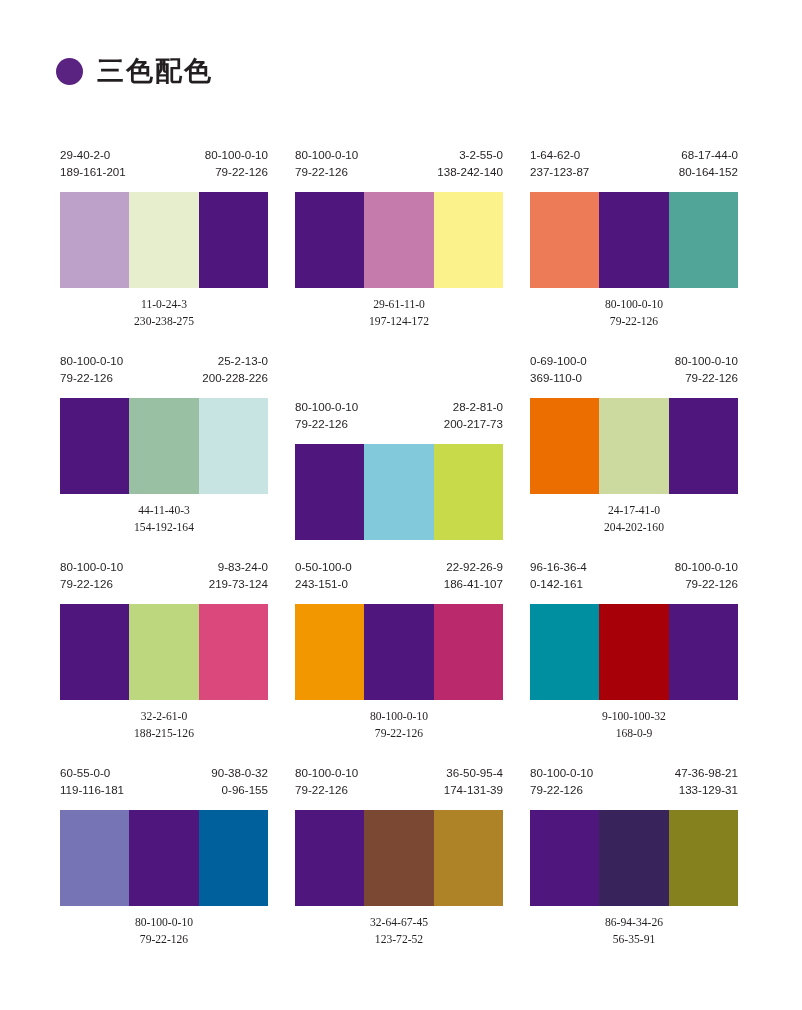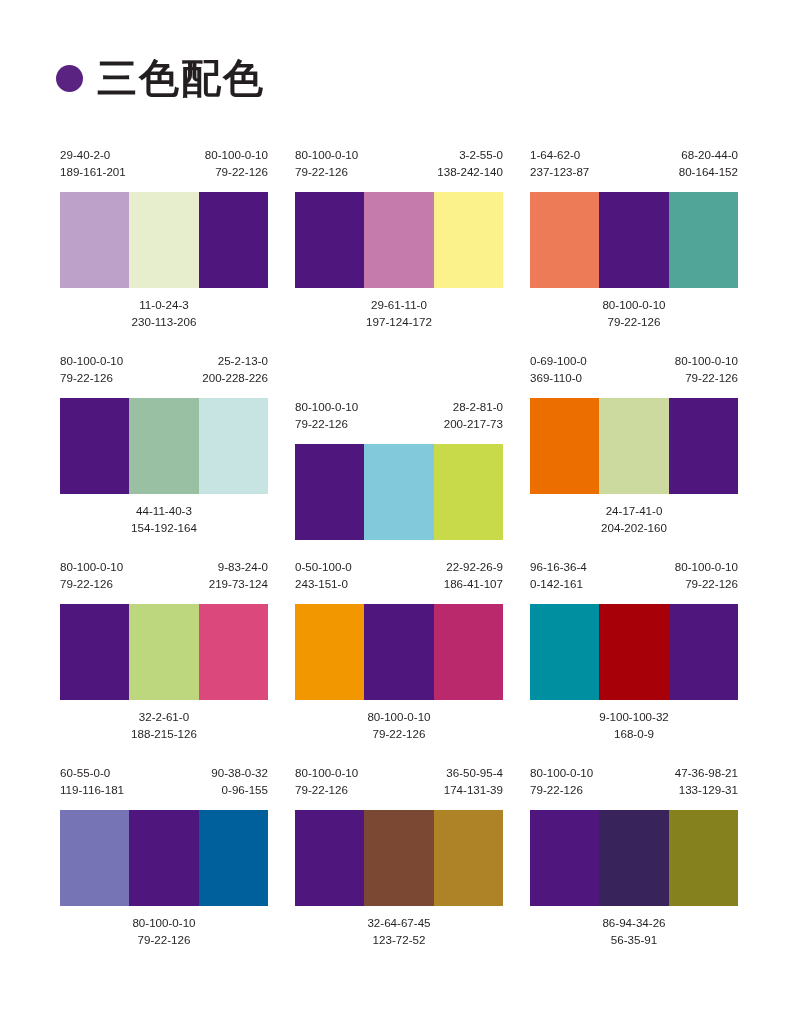--- a/index.html
+++ b/index.html
@@ -27,21 +27,21 @@
     gap: 14px;
   }
   .header-bullet {
     width: 27px;
     height: 27px;
     border-radius: 50%;
     background: #5a2382;
     flex: 0 0 auto;
   }
   .header-title {
-    font-size: 40px;
+    font-size: 27px;
     font-weight: bold;
     letter-spacing: 2px;
     line-height: 1;
     color: #231f20;
     white-space: nowrap;
   }
 
   
   .palette-grid {
     position: absolute;
@@ -84,20 +84,21 @@
   }
   .color-label .lbl-cmyk,
   .color-label .lbl-rgb {
     display: block;
   }
   .color-label.align-right {
     text-align: right;
   }
   .color-label.align-center {
     text-align: center;
+    font-family: Liberation Serif, serif;
   }
 
   .swatch-strip {
     display: flex;
     width: 208px;
     height: 96px;
   }
   .swatch {
     flex: 1 1 0;
     height: 100%;
@@ -124,21 +125,21 @@
         </div>
       </div>
       <div class="swatch-strip">
         <div class="swatch" style="background: rgb(189, 161, 201);"></div>
         <div class="swatch" style="background: rgb(230, 238, 206);"></div>
         <div class="swatch" style="background: rgb(79, 22, 126);"></div>
       </div>
       <div class="swatch-labels-bottom">
         <div class="color-label align-center">
           <span class="lbl-cmyk">11-0-24-3</span>
-          <span class="lbl-rgb">230-113-206</span>
+          <span class="lbl-rgb">230-238-275</span>
         </div>
       </div>
     </div>
     <div class="palette-card">
       <div class="swatch-labels-top">
         <div class="color-label align-left">
           <span class="lbl-cmyk">80-100-0-10</span>
           <span class="lbl-rgb">79-22-126</span>
         </div>
         <div class="color-label align-right">
@@ -158,21 +159,21 @@
         </div>
       </div>
     </div>
     <div class="palette-card">
       <div class="swatch-labels-top">
         <div class="color-label align-left">
           <span class="lbl-cmyk">1-64-62-0</span>
           <span class="lbl-rgb">237-123-87</span>
         </div>
         <div class="color-label align-right">
-          <span class="lbl-cmyk">68-20-44-0</span>
+          <span class="lbl-cmyk">68-17-44-0</span>
           <span class="lbl-rgb">80-164-152</span>
         </div>
       </div>
       <div class="swatch-strip">
         <div class="swatch" style="background: rgb(237, 123, 87);"></div>
         <div class="swatch" style="background: rgb(79, 22, 126);"></div>
         <div class="swatch" style="background: rgb(80, 164, 152);"></div>
       </div>
       <div class="swatch-labels-bottom">
         <div class="color-label align-center">

